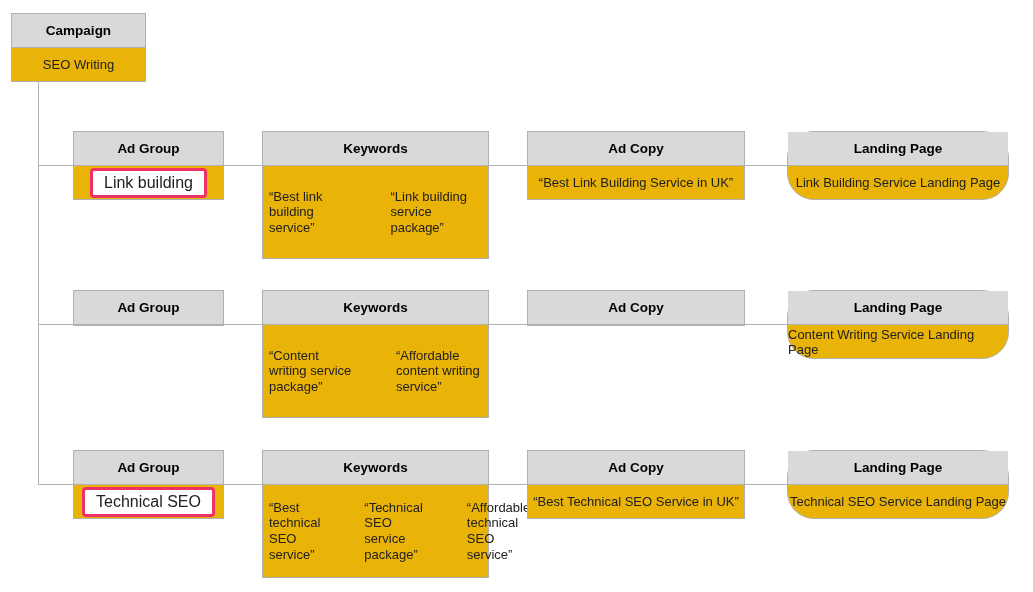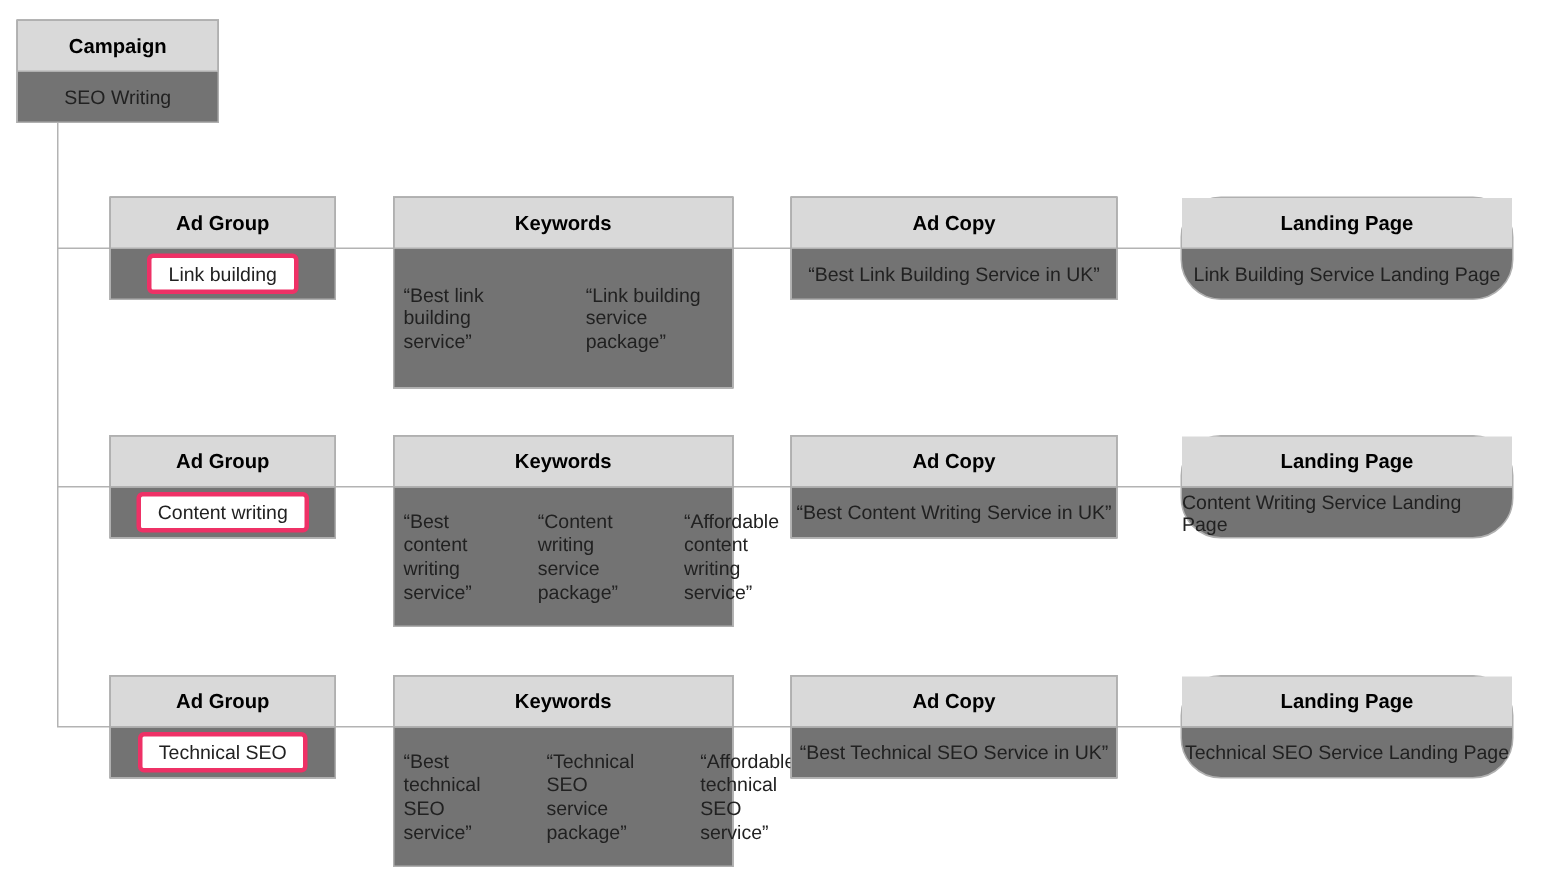--- a/index.html
+++ b/index.html
@@ -19,21 +19,21 @@
   .line {
     position: absolute;
     background: #b3b3b3;
   }
   .line.h { height: 1px; }
   .line.v { width: 1px; }
   
   .box {
     position: absolute;
     border: 1px solid #b0b0b0;
-    background: #737373;
+    background: #eab308;
   }
   .box-header {
     height: 34px;
     background: #d9d9d9;
     border-bottom: 1px solid #b0b0b0;
     display: flex;
     align-items: center;
     justify-content: center;
     font-weight: bold;
     font-size: 13.5px;
@@ -54,21 +54,21 @@
     padding: 8px 6px;
     align-items: center;
     gap: 44px;
   }
   .kw-line { line-height: 1.2; }
   .hl {
     border: 3px solid #ee3166;
     border-radius: 4px;
     padding: 3px 11px;
     background: #ffffff;
-    font-size: 13px;
+    font-size: 16px;
   }
   
   .col-adgroup   { left: 73px;  width: 151px; }
   .col-keywords  { left: 262px; width: 227px; }
   .col-adcopy    { left: 527px; width: 218px; }
   .col-landing   { left: 787px; width: 222px; border-radius: 27px; }
   .row-1 { top: 131px; }
   .row-2 { top: 290px; }
   .row-3 { top: 450px; }
 </style>
@@ -116,35 +116,30 @@
     <div class="box-header">Ad Copy</div>
     <div class="box-body body-single">“Best Link Building Service in UK”</div>
   </div>
   <div class="box row-1 col-landing">
     <div class="box-header">Landing Page</div>
     <div class="box-body body-single">Link Building Service Landing Page</div>
   </div>
 
   <div class="box row-2 col-adgroup">
     <div class="box-header">Ad Group</div>
-    <div class="box-body body-single">
-      <span class="hl">Content writing</span>
-    </div>
   </div>
   <div class="box row-2 col-keywords">
     <div class="box-header">Keywords</div>
     <div class="box-body body-keywords">
-      <div class="kw-line">“Best content writing service”</div>
       <div class="kw-line">“Content writing service package”</div>
       <div class="kw-line">“Affordable content writing service”</div>
     </div>
   </div>
   <div class="box row-2 col-adcopy">
     <div class="box-header">Ad Copy</div>
-    <div class="box-body body-single">“Best Content Writing Service in UK”</div>
   </div>
   <div class="box row-2 col-landing">
     <div class="box-header">Landing Page</div>
     <div class="box-body body-single">Content Writing Service Landing Page</div>
   </div>
 
   <div class="box row-3 col-adgroup">
     <div class="box-header">Ad Group</div>
     <div class="box-body body-single">
       <span class="hl">Technical SEO</span>

